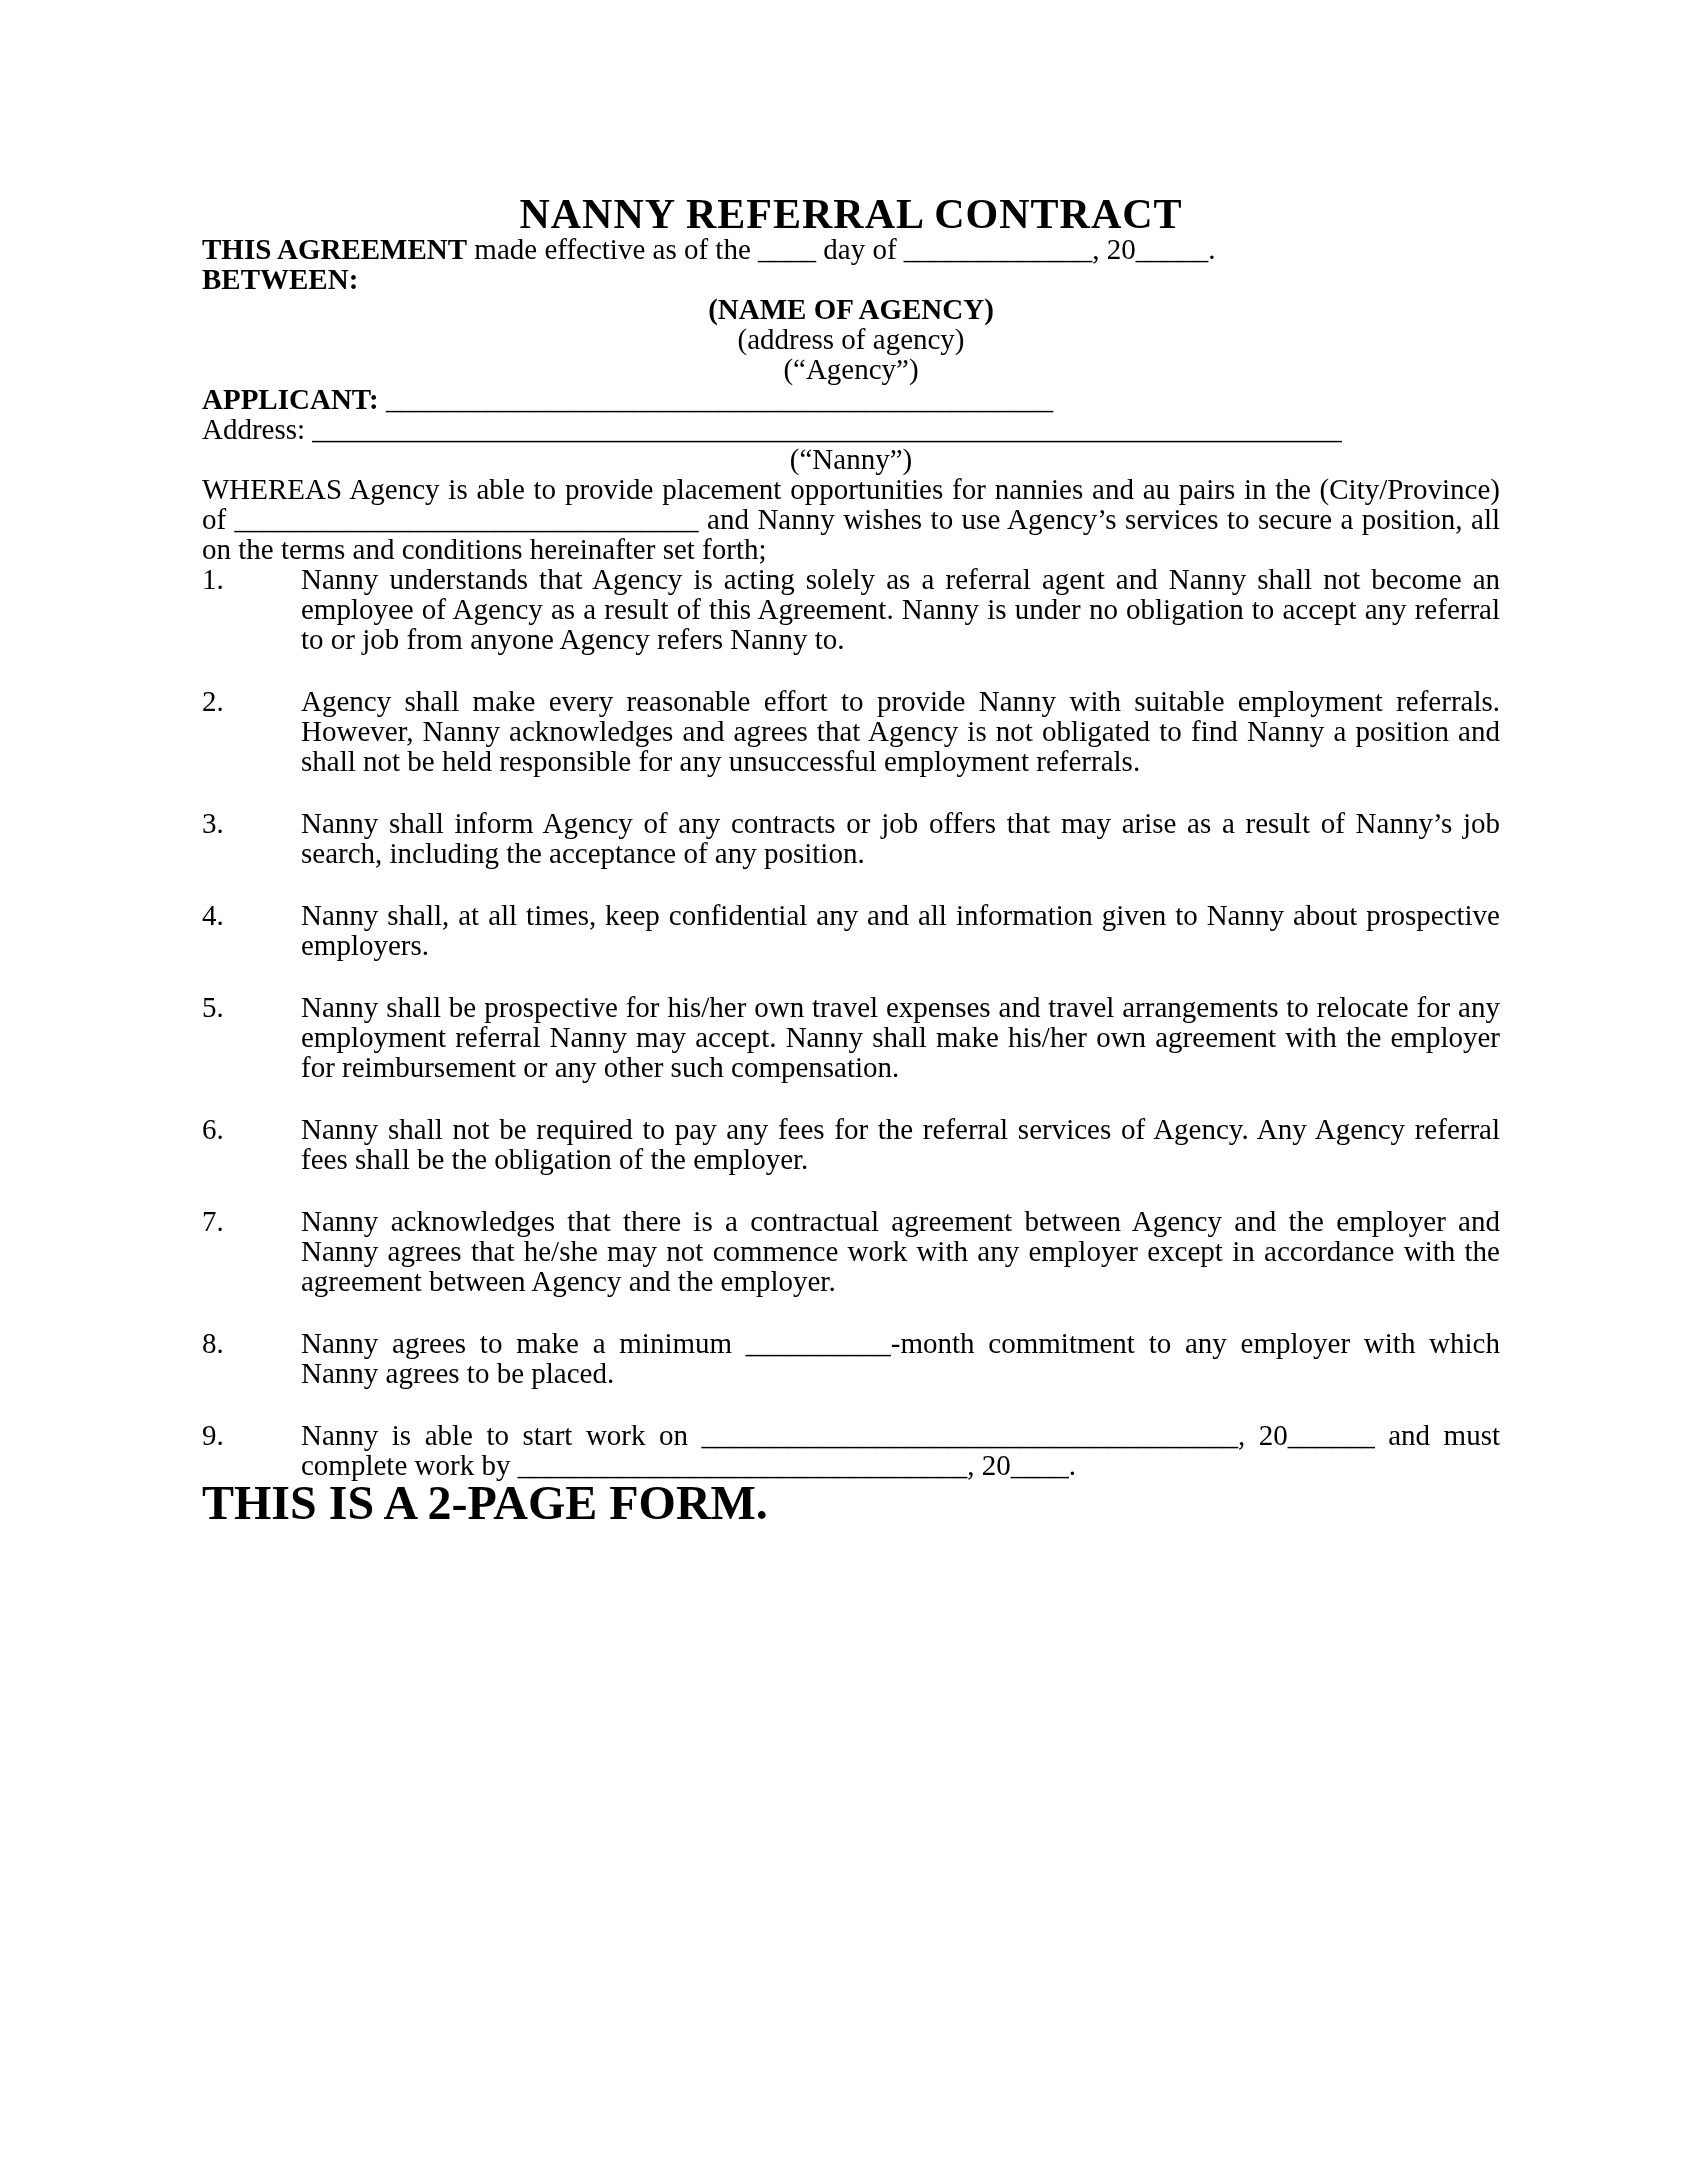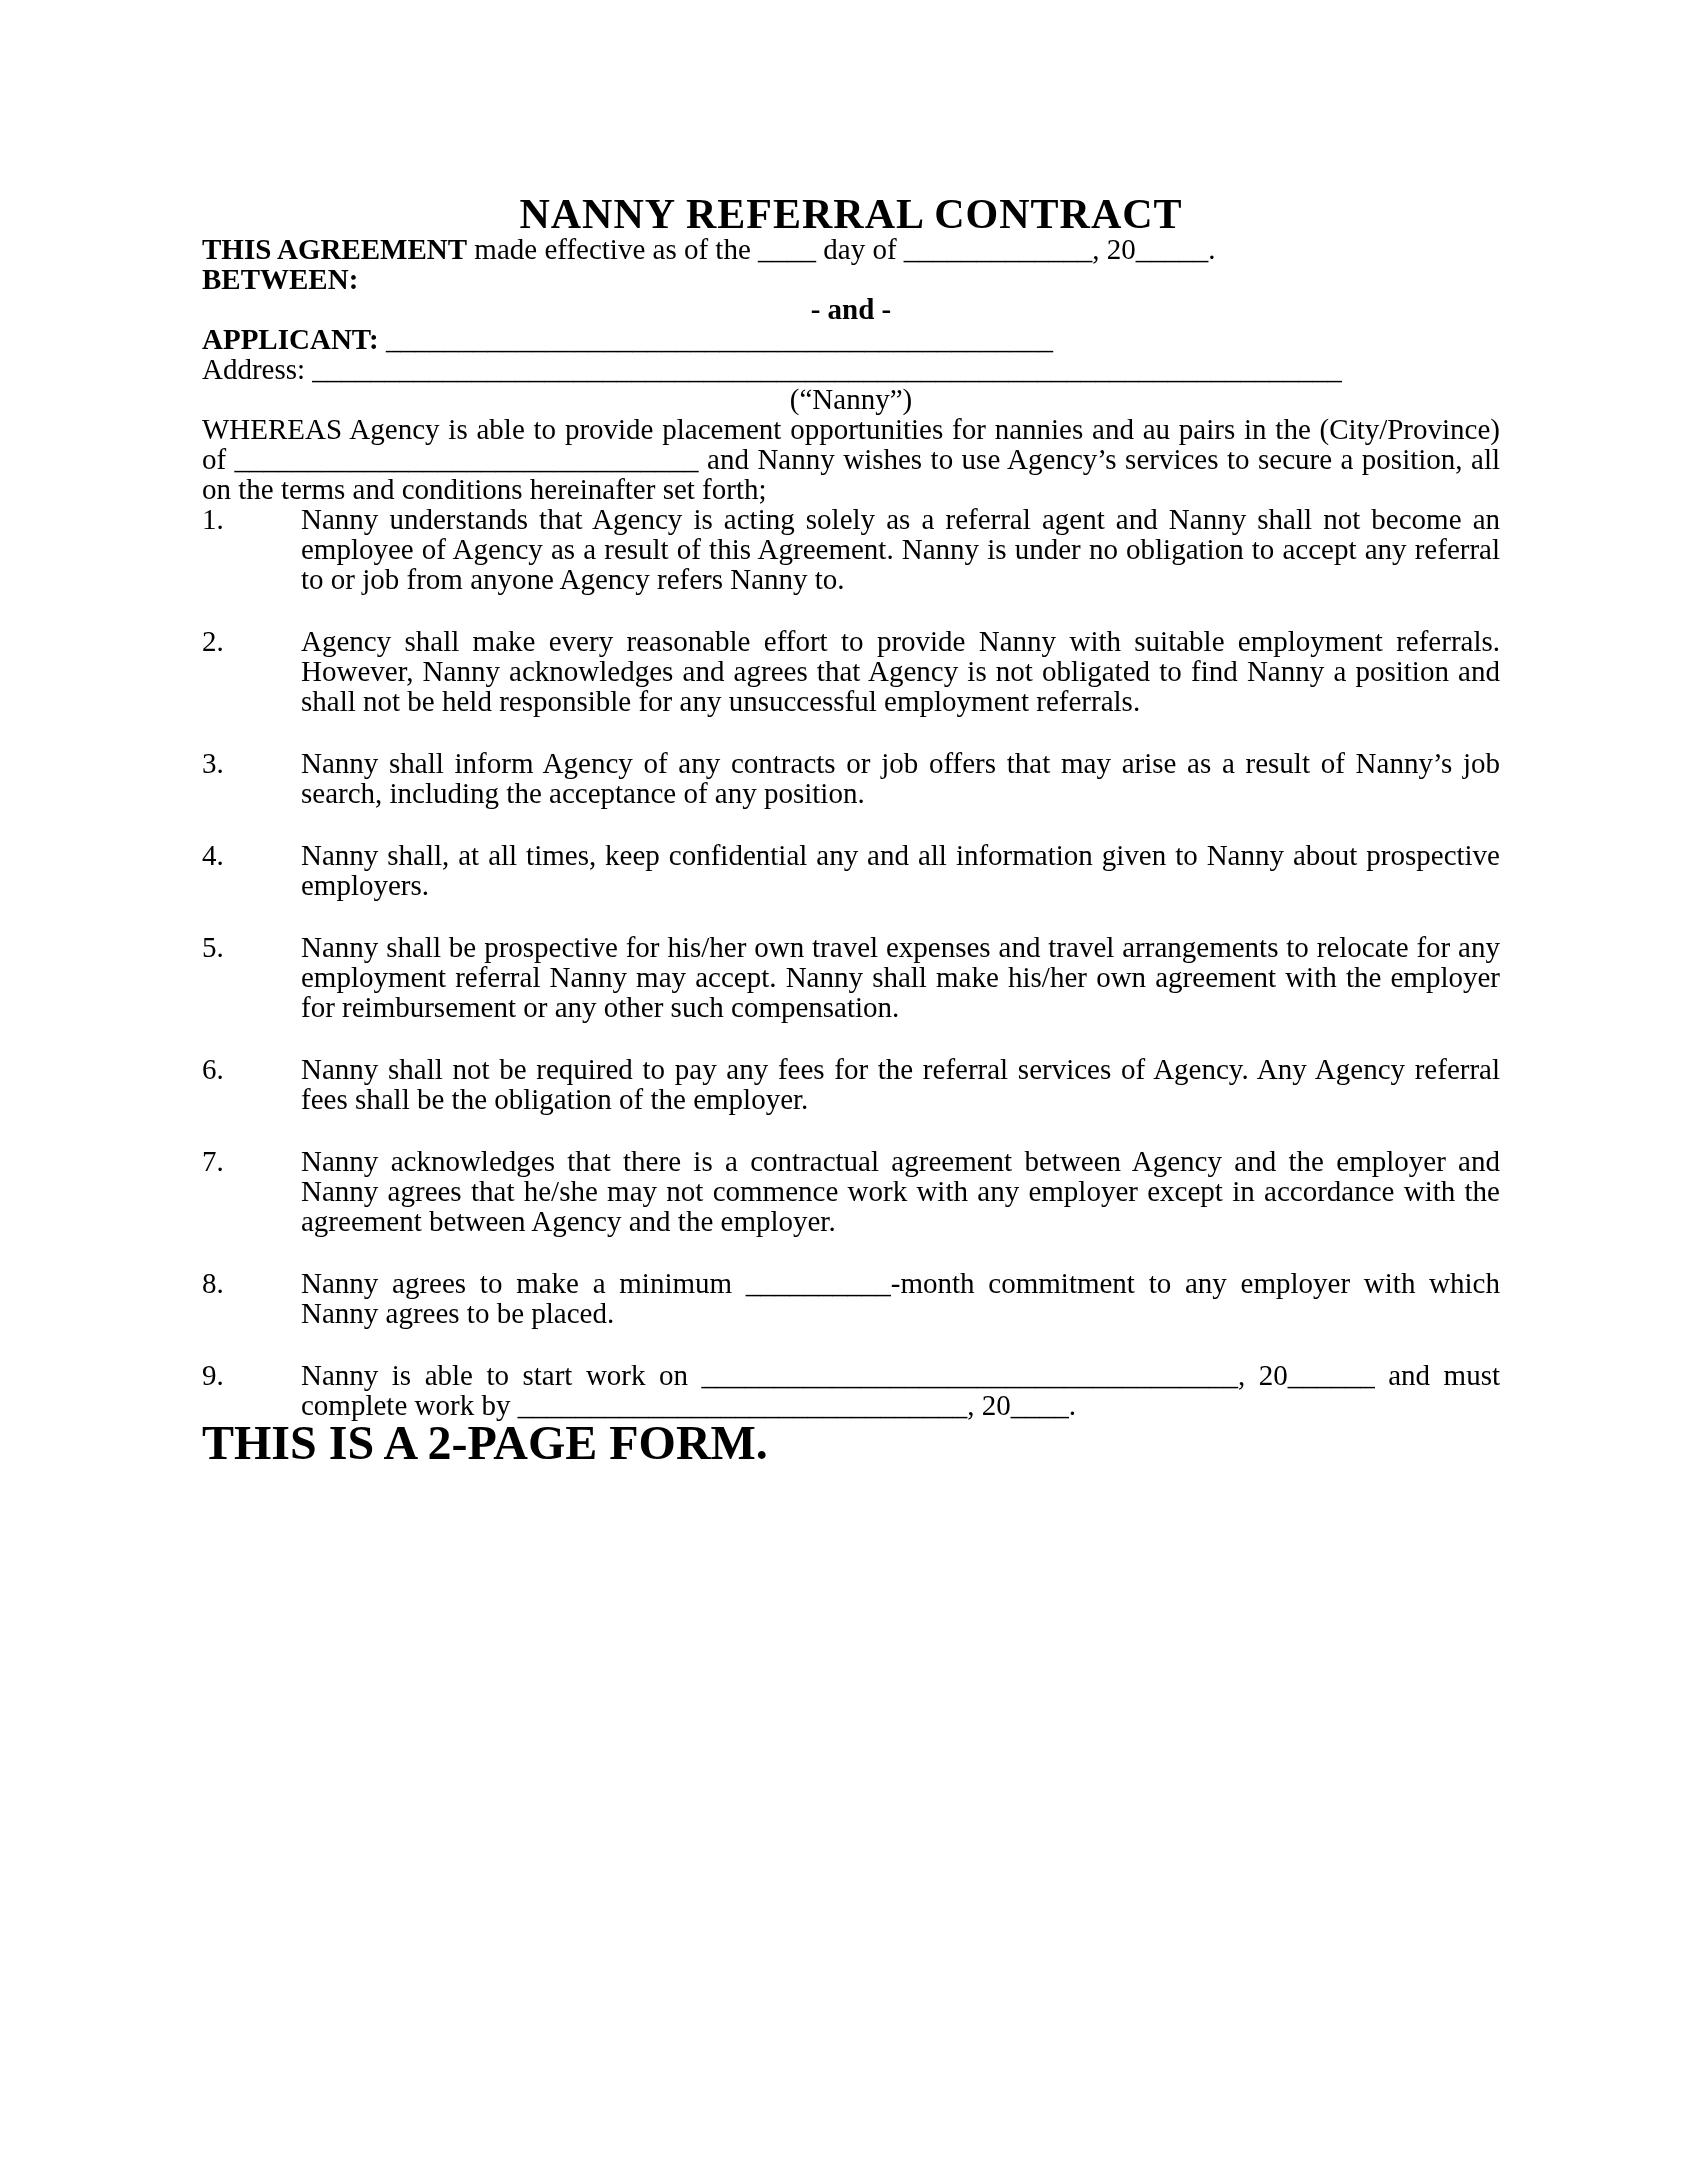--- a/index.html
+++ b/index.html
@@ -60,22 +60,26 @@
 <body>
 
 <div class="page">
 
   <h1 class="doc-title">NANNY REFERRAL CONTRACT</h1>
 
   <p class="intro"><span class="bold">THIS AGREEMENT</span><span> made effective as of the ____ day of _____________, 20_____.</span></p>
 
   <p class="between">BETWEEN:</p>
 
+  <div class="agency-block">
+    <div class="bold">(NAME OF AGENCY)</div>
+    <div>(address of agency)</div>
+    <div>(“Agency”)</div>
+  </div>
 
-  <div class="and-sep">- and -</div>
 
   <p class="applicant-line"><span class="bold">APPLICANT:</span> <span>______________________________________________</span></p>
 
   <p class="address-line"><span>Address:</span> <span>_______________________________________________________________________</span></p>
 
   <div class="nanny-alias">(“Nanny”)</div>
 
   <p class="whereas">WHEREAS Agency is able to provide placement opportunities for nannies and au pairs in the (City/Province) of ________________________________ and Nanny wishes to use Agency’s services to secure a position, all on the terms and conditions hereinafter set forth;</p>
 
   <div class="clauses">

